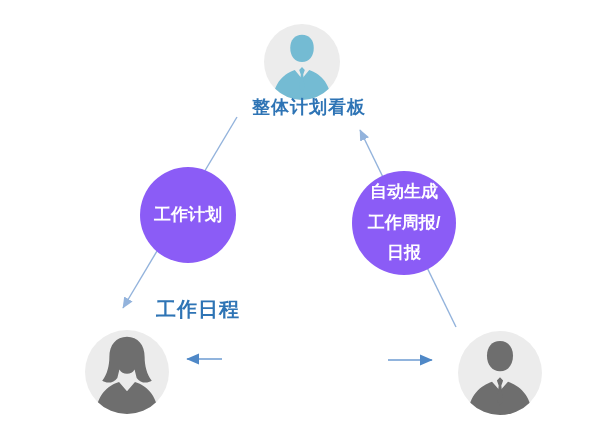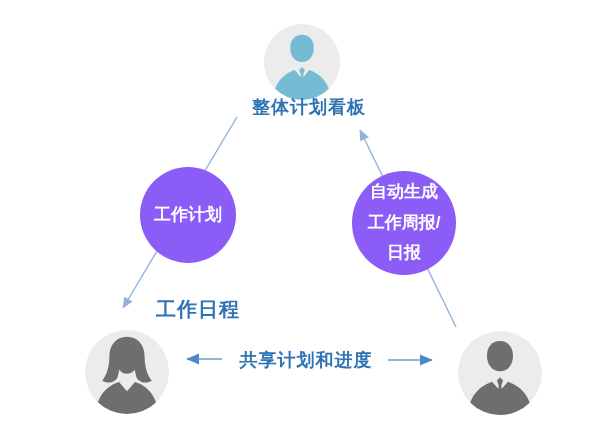--- a/index.html
+++ b/index.html
@@ -121,15 +121,14 @@
   <div class="avatar avatar-br">
     <svg viewBox="0 0 100 100">
       <g fill="#6E6E6E">
         <path d="M50 12c-9.5 0-15.5 7-15.5 17.5S40.5 48 50 48s15.5-8 15.5-18.5S59.5 12 50 12z"></path>
         <path d="M12 100c1-24 15.5-35 28.5-39.5L50 71l9.5-10.5C72.5 65 87 76 88 100z"></path>
         <path d="M46.3 59 L50 55 L53.7 59 L51.6 65 L53.4 83 L50 89.5 L46.6 83 L48.4 65 Z"></path>
       </g>
     </svg>
   </div>
 
-  <div class="diagram-label label-center">共享计划和进度</div>
 
 </div>
 
 </body></html>

